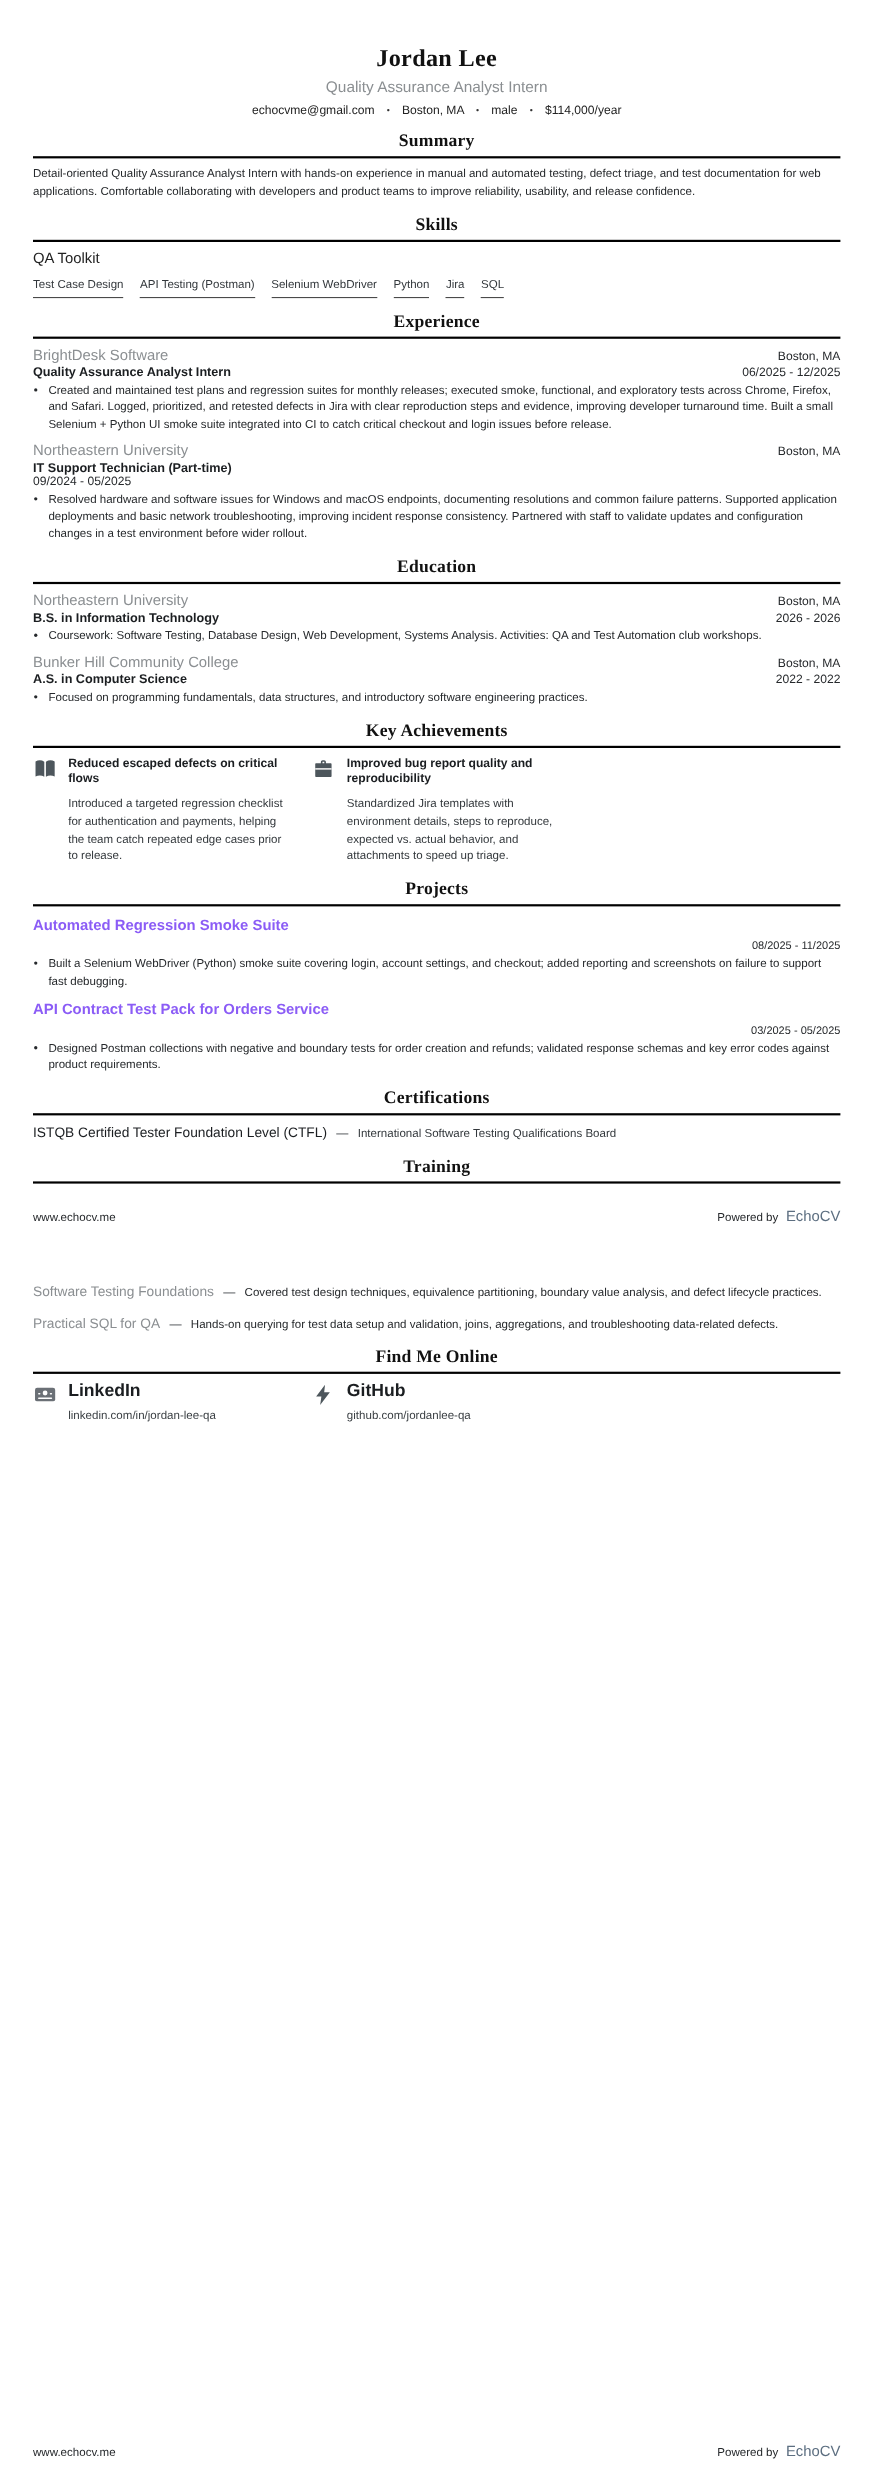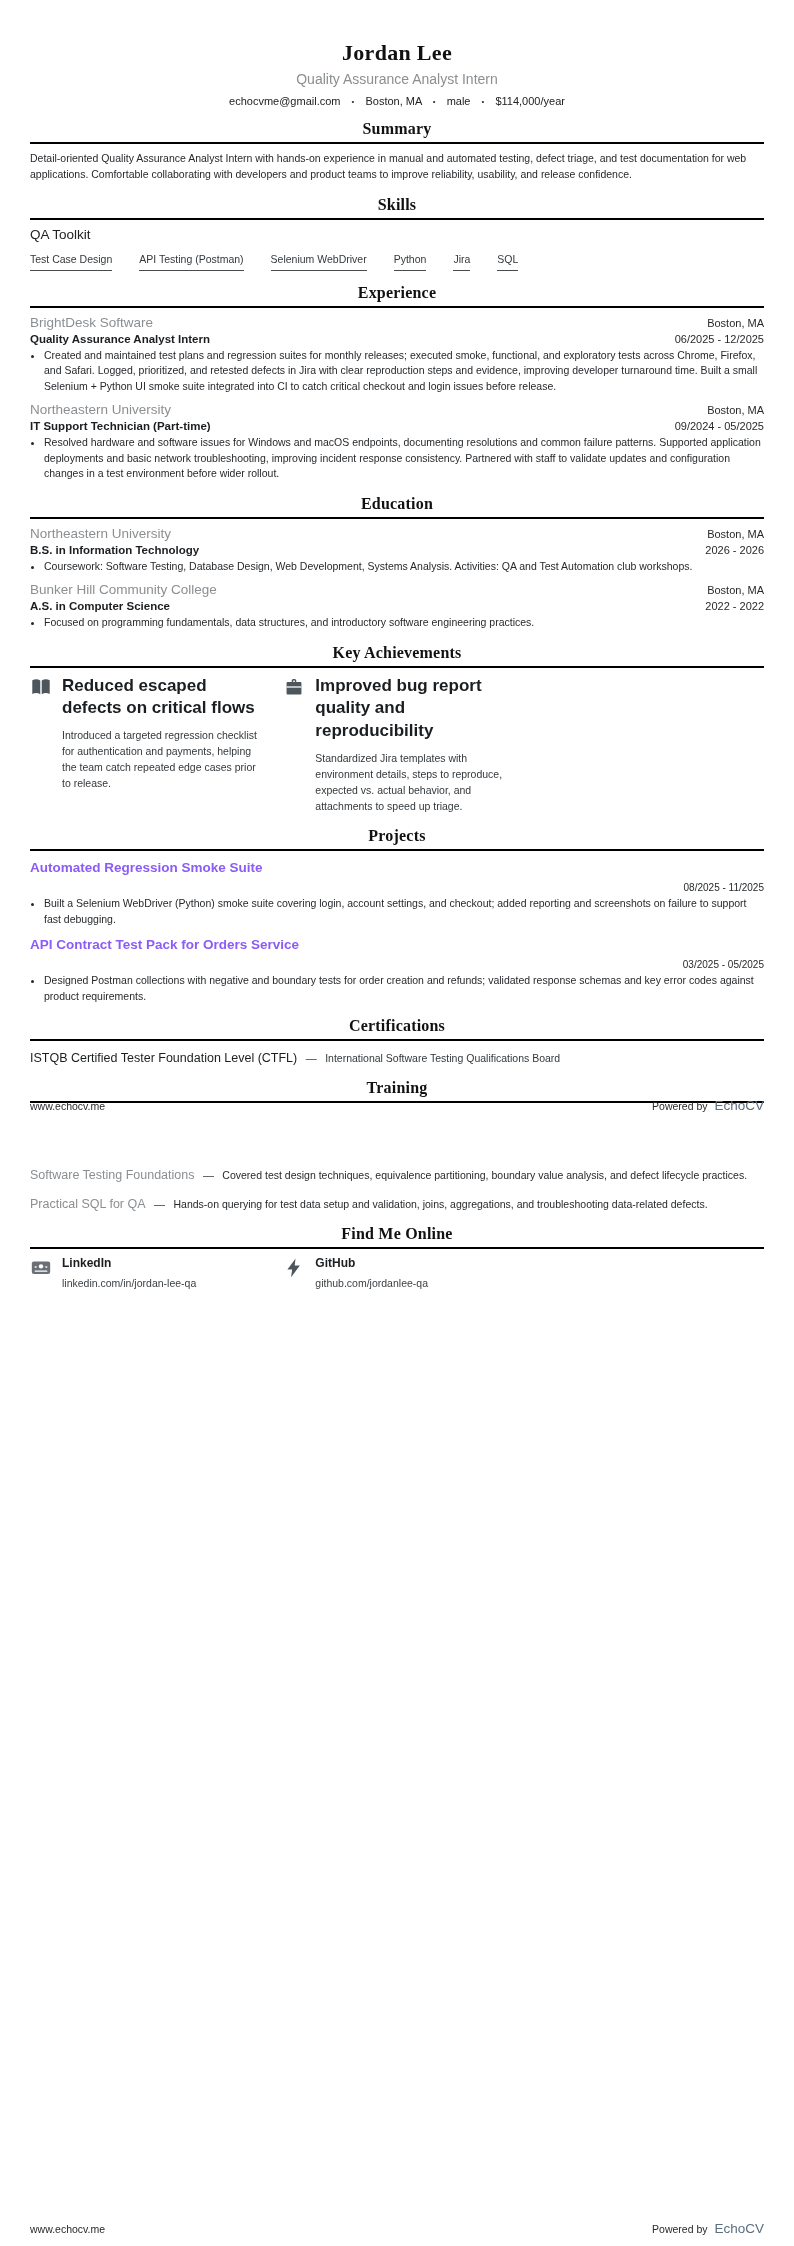--- a/index.html
+++ b/index.html
@@ -9,54 +9,54 @@
   .name{font-family:"Liberation Serif",serif;font-weight:700;font-size:22px;color:#111;text-align:center;letter-spacing:.3px;}
   .subtitle{text-align:center;color:#8b8f92;font-size:14px;margin-top:5px;}
   .contact{text-align:center;font-size:11px;margin-top:8px;color:#222;}
   .contact .dot{display:inline-block;margin:0 8px;font-size:8px;vertical-align:1px;color:#333;}
   
   .sec-h{font-family:"Liberation Serif",serif;font-weight:700;font-size:16px;color:#111;text-align:center;margin:13px 0 4px;letter-spacing:.2px;}
   .rule{border-top:2px solid #000;margin:0 0 7px;}
   .body-text{font-size:10.5px;line-height:1.5;color:#26292c;}
   
   .group-title{font-size:13.5px;color:#222;margin:3px 0 11px;}
-  .tags{display:flex;gap:27px;}
+  .tags{display:flex;gap:15px;}
   .tag{font-size:10.5px;color:#33383c;padding-bottom:5px;border-bottom:1px solid #4a4a4a;}
   
   .row{display:flex;justify-content:space-between;align-items:baseline;}
   .company{color:#8b8f92;font-size:13.5px;}
   .loc{font-size:11px;color:#26292c;}
   .role{font-weight:700;font-size:11.5px;color:#1b1e21;}
   .dates{font-size:11px;color:#26292c;}
   .entry{margin-top:7px;}
   ul.bullets{margin:3px 0 4px;padding-left:14px;}
   ul.bullets li{font-size:10.5px;line-height:1.5;color:#26292c;}
   
   .grid3{display:grid;grid-template-columns:1fr 1fr 1fr;column-gap:26px;margin-top:5px;}
   .ach{display:flex;gap:10px;}
   .ach-icon{flex:0 0 22px;padding-top:1px;}
-  .ach-title{font-weight:700;font-size:17px;line-height:1.35;color:#1b1e21;}
+  .ach-title{font-weight:700;font-size:11px;line-height:1.35;color:#1b1e21;}
   .ach-text{font-size:10.5px;line-height:1.5;color:#33383c;margin-top:8px;}
   
   .proj-title{font-weight:700;font-size:13.5px;color:#8b5cf6;margin-top:9px;}
   .proj-dates{text-align:right;font-size:10px;margin-top:7px;}
   
   .cert-line{margin-top:3px;}
   .cert-name{font-size:12.5px;color:#1b1e21;}
   .cert-sep{font-size:11px;color:#33383c;margin:0 4px;}
   .cert-issuer{font-size:10.5px;color:#33383c;}
   
   .train-item{margin:0 0 11px;}
   .train-name{color:#8b8f92;font-size:12.5px;}
   .train-sep{font-size:11px;color:#33383c;margin:0 4px;}
   .train-text{font-size:10.5px;color:#26292c;}
   
   .online{display:flex;gap:10px;}
   .online-icon{flex:0 0 22px;padding-top:1px;}
-  .online-label{font-weight:700;font-size:12px;color:#1b1e21;}
+  .online-label{font-weight:700;font-size:16px;color:#1b1e21;}
   .online-url{font-size:10.5px;color:#3a3f43;margin-top:7px;}
   
   .footer{position:absolute;left:30px;right:30px;bottom:10px;display:flex;justify-content:space-between;align-items:baseline;}
   .footer-site{font-size:10.5px;color:#26292c;text-decoration:none;}
   .powered{font-size:10.5px;color:#26292c;}
   .brand{font-size:13.5px;color:#5c6e80;margin-left:4px;text-align:center;}
   .icon-svg{display:block;}
   a{color:inherit;text-decoration:none;}
 </style>
 </head>
@@ -109,21 +109,21 @@
     <ul class="bullets">
       <li>Created and maintained test plans and regression suites for monthly releases; executed smoke, functional, and exploratory tests across Chrome, Firefox, and Safari. Logged, prioritized, and retested defects in Jira with clear reproduction steps and evidence, improving developer turnaround time. Built a small Selenium + Python UI smoke suite integrated into CI to catch critical checkout and login issues before release.</li>
     </ul>
   </div>
 
   <div class="entry">
     <div class="row">
       <span class="company">Northeastern University</span>
       <span class="loc">Boston, MA</span>
     </div>
-    <div class="row" style="margin-top:3px;">
+    <div class="row" style="margin-top:3px;flex-direction:column;">
       <span class="role">IT Support Technician (Part-time)</span>
       <span class="dates">09/2024 - 05/2025</span>
     </div>
     <ul class="bullets">
       <li>Resolved hardware and software issues for Windows and macOS endpoints, documenting resolutions and common failure patterns. Supported application deployments and basic network troubleshooting, improving incident response consistency. Partnered with staff to validate updates and configuration changes in a test environment before wider rollout.</li>
     </ul>
   </div>
 
   <div class="sec-h">Education</div>
   <div class="rule"></div>

